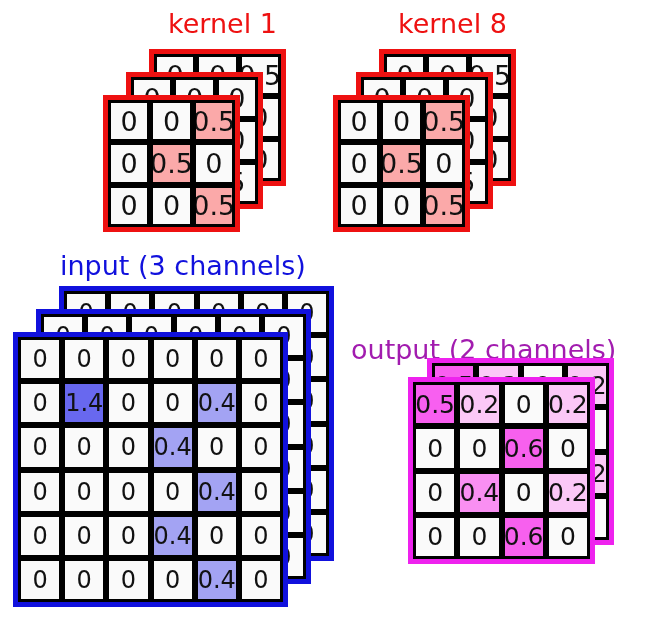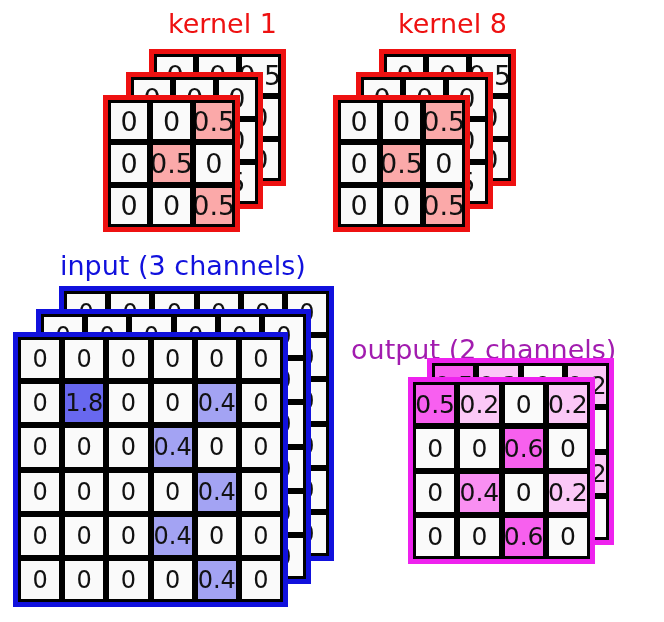--- a/index.html
+++ b/index.html
@@ -217,21 +217,21 @@
         <div class="cell" style="background: rgb(250, 250, 250);">0</div>
       </div>
       <div class="layer" style="left: 0px; top: 0px; width: 275px; height: 275px; z-index: 3;">
         <div class="cell" style="background: rgb(250, 250, 250);">0</div>
         <div class="cell" style="background: rgb(250, 250, 250);">0</div>
         <div class="cell" style="background: rgb(250, 250, 250);">0</div>
         <div class="cell" style="background: rgb(250, 250, 250);">0</div>
         <div class="cell" style="background: rgb(250, 250, 250);">0</div>
         <div class="cell" style="background: rgb(250, 250, 250);">0</div>
         <div class="cell" style="background: rgb(250, 250, 250);">0</div>
-        <div class="cell" style="background: rgb(104, 104, 239);">1.8</div>
+        <div class="cell" style="background: rgb(104, 104, 239);">1.4</div>
         <div class="cell" style="background: rgb(250, 250, 250);">0</div>
         <div class="cell" style="background: rgb(250, 250, 250);">0</div>
         <div class="cell" style="background: rgb(163, 163, 243);">0.4</div>
         <div class="cell" style="background: rgb(250, 250, 250);">0</div>
         <div class="cell" style="background: rgb(250, 250, 250);">0</div>
         <div class="cell" style="background: rgb(250, 250, 250);">0</div>
         <div class="cell" style="background: rgb(250, 250, 250);">0</div>
         <div class="cell" style="background: rgb(163, 163, 243);">0.4</div>
         <div class="cell" style="background: rgb(250, 250, 250);">0</div>
         <div class="cell" style="background: rgb(250, 250, 250);">0</div>

